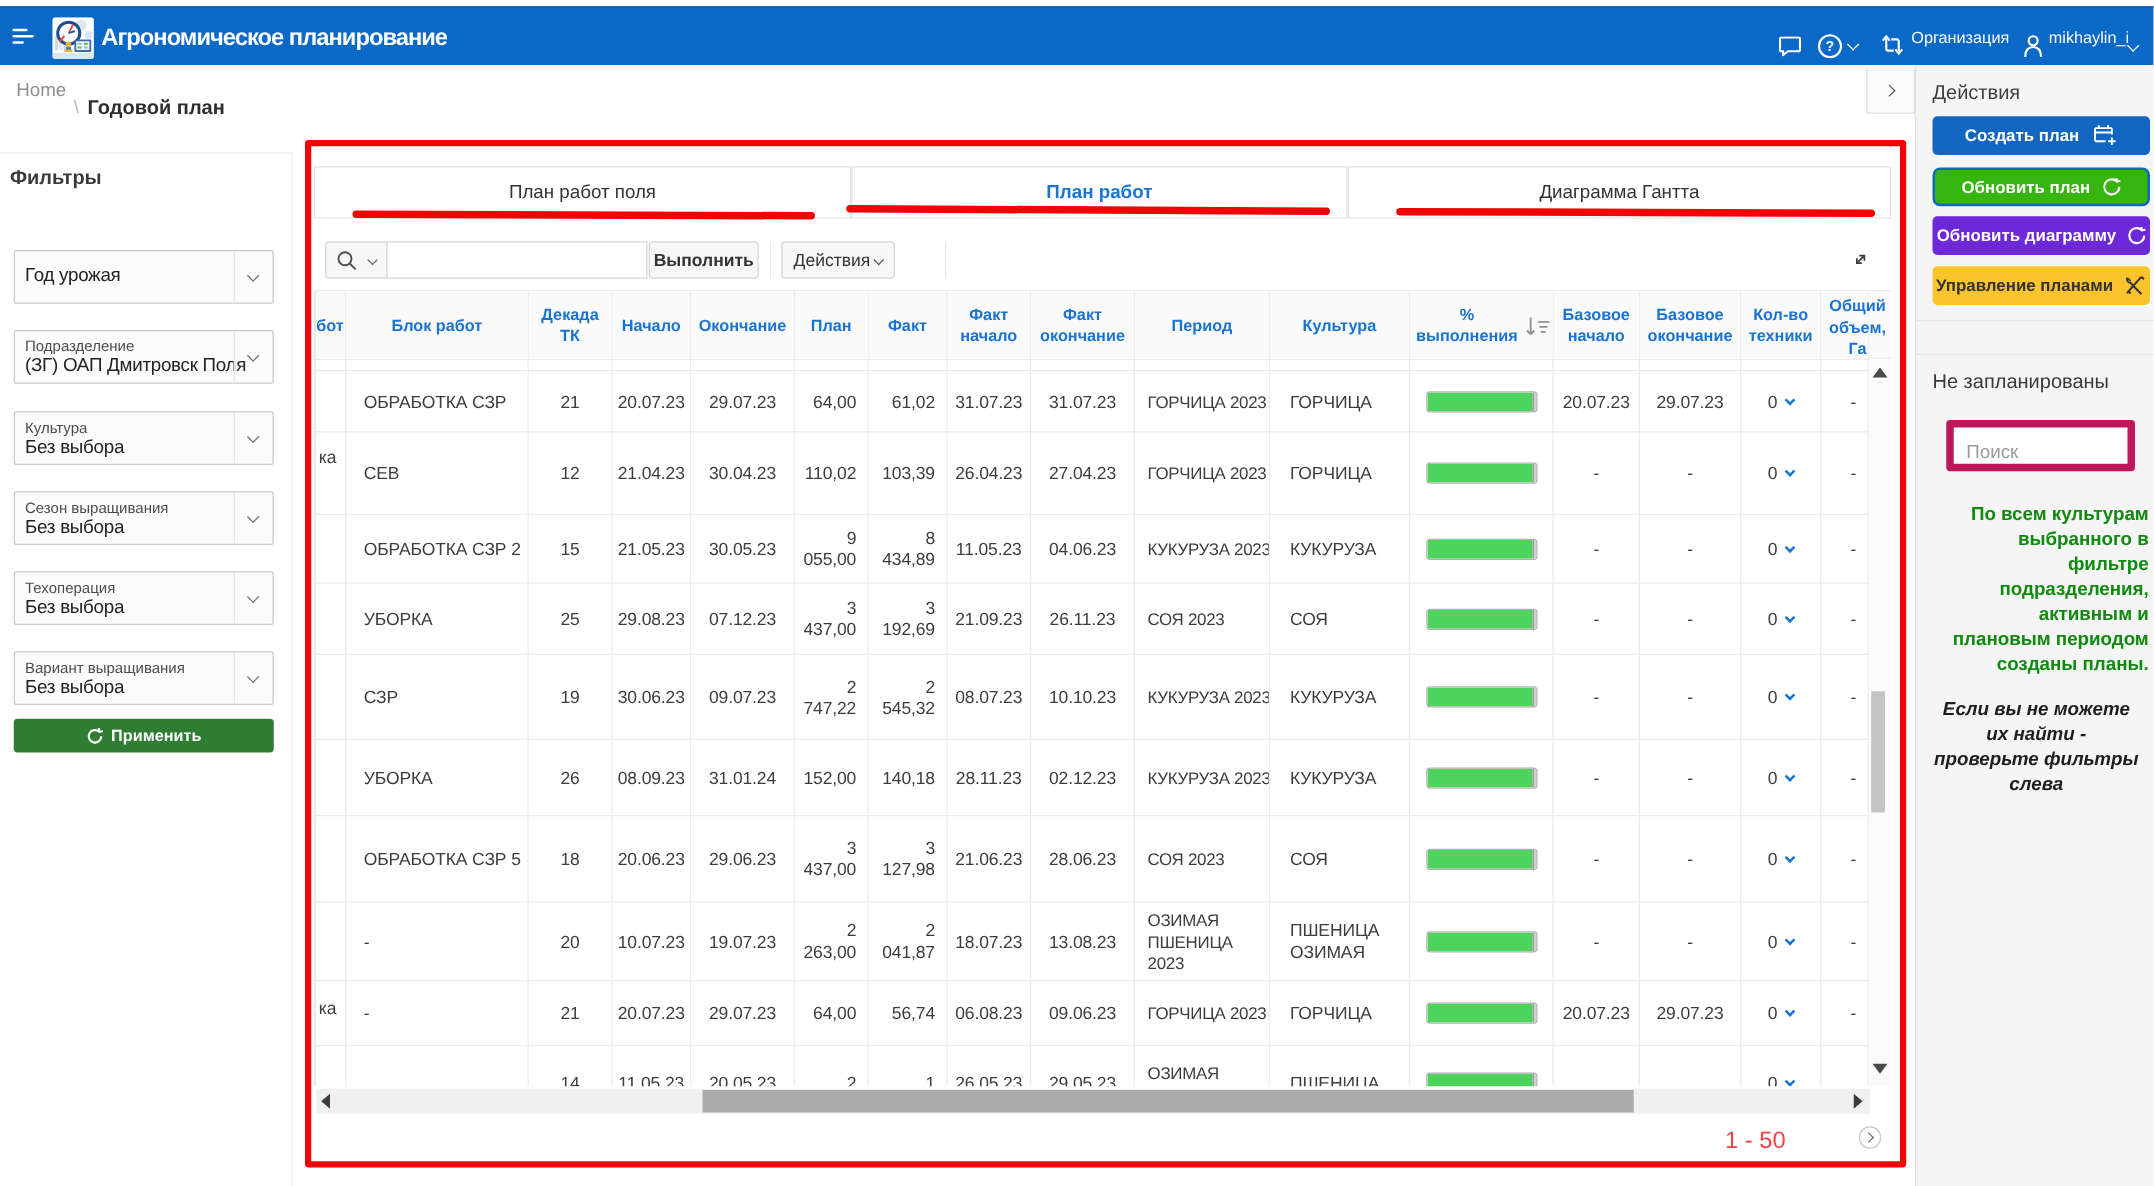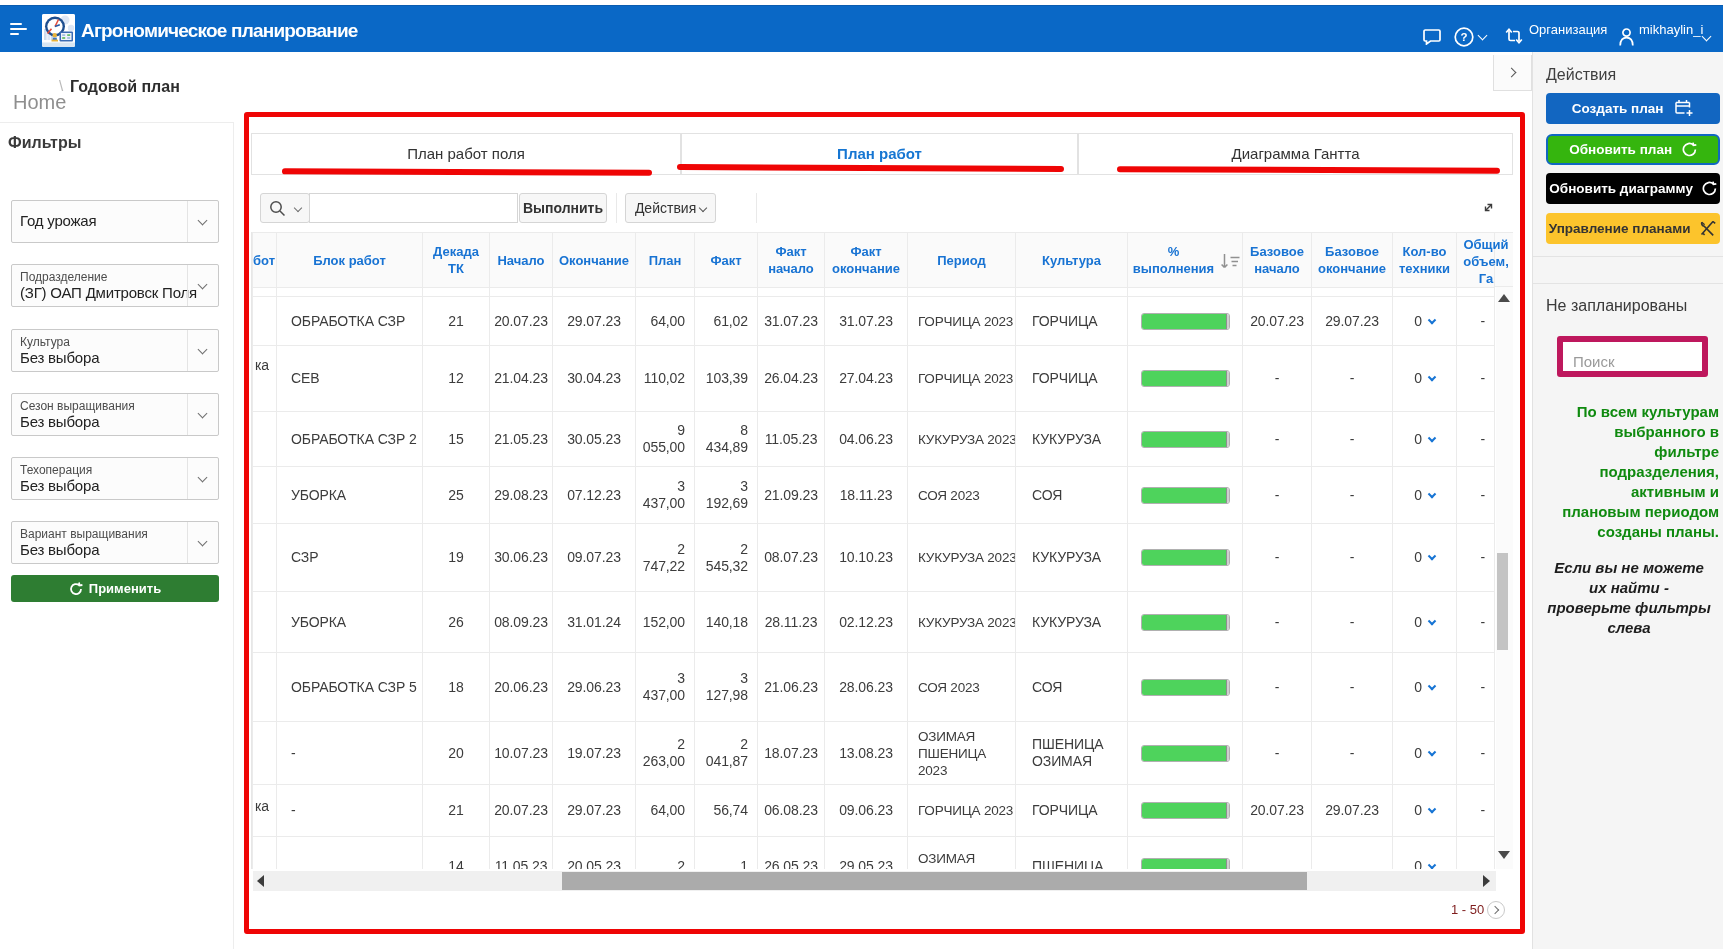--- a/index.html
+++ b/index.html
@@ -7,21 +7,21 @@
 #app{position:relative;width:1723px;height:949px;overflow:hidden;background:#fff}
 
 .topbar{position:absolute;left:0;top:5px;width:1723px;height:47px;background:#0a68c6;border-top:1px solid #0a5cb0}
 .burger i{display:block;height:2.4px;background:#fff;border-radius:1px;margin-bottom:2.6px}
 .logo{position:absolute;left:42px;top:8px;width:33px;height:33px;background:#fff;border-radius:2px;overflow:hidden}
 .apptitle{position:absolute;left:81px;top:14px;color:#fff;font-size:19px;font-weight:bold;letter-spacing:-0.8px}
 .tb-ico{position:absolute;top:0}
 .tb-txt{position:absolute;color:#fff;font-size:13px;top:16px}
 .chev{display:inline-block;width:7px;height:7px;border-right:1.8px solid #fff;border-bottom:1.8px solid #fff;transform:rotate(45deg)}
 
-.crumb-home{position:absolute;left:13px;top:91px;font-size:20px;color:#8f8f8f}
+.crumb-home{position:absolute;left:13px;top:64px;font-size:15px;color:#8f8f8f}
 .crumb-sep{position:absolute;left:57px;top:77px;font-size:15px;color:#b9b9b9}
 .crumb-cur{position:absolute;left:70px;top:78px;font-size:16px;font-weight:bold;color:#2d2d2d}
 
 .lside{position:absolute;left:0;top:122px;width:234px;height:827px;background:#fff;border-top:1px solid #ededed;border-right:1px solid #ededed}
 .fil-title{position:absolute;left:8px;top:11px;font-size:16px;font-weight:bold;color:#3a3a3a}
 .dd{position:absolute;left:11px;width:208px;height:43px;background:#fcfcfc;border:1px solid #c9c9c9;border-radius:2px}
 .dd .lab{position:absolute;left:8px;top:5px;font-size:12px;color:#4c4c4c}
 .dd .val{position:absolute;left:8px;font-size:15px;color:#222;white-space:nowrap;letter-spacing:-0.2px}
 .dd .zone{position:absolute;right:0;top:0;width:31px;height:100%;border-left:1px solid #e4e4e4}
 .dd .zone .chev{position:absolute;right:12px;top:16px;border-color:#6f6f6f;width:7px;height:7px;border-width:1.6px}
@@ -56,21 +56,21 @@
 td.r{text-align:right;padding-right:9px}
 .bar{width:89px;height:17px;border:1px solid #b0b0b0;border-radius:3px;margin:0 auto;overflow:hidden;display:flex}
 .bar .g{width:84px;background:#4ed35c}
 .bar .e{flex:1;background:#cfcfcf;border-left:1px solid #8f8f8f}
 .bluechev{display:inline-block;width:6px;height:6px;border-right:2px solid #1674d4;border-bottom:2px solid #1674d4;transform:rotate(45deg) translate(-2px,-2px);margin-left:7px}
 
 .hscroll{position:absolute;left:253px;top:871px;width:1243px;height:20px;background:#f0f0f0}
 .hthumb{position:absolute;left:562px;top:872px;width:745px;height:18px;background:#ababab}
 .vscroll{position:absolute;left:1496px;top:232px;width:17px;height:637px;background:#fbfbfb}
 .vthumb{position:absolute;left:1497px;top:553px;width:11px;height:97px;background:#c4c4c4}
-.pag{position:absolute;left:1451px;top:902px;font-size:13px;color:#7f1d1d}
+.pag{position:absolute;left:1380px;top:902px;font-size:19px;color:#ef4444}
 
 .red-rect{position:absolute;left:244px;top:112px;width:1281px;height:822px;border:5px solid #ef0505;border-radius:3px}
 .redline{position:absolute;height:6px;background:#ef0505;border-radius:3px}
 </style>
 </head>
 <body>
 <div id="app">
 
 <div class="topbar">
   <div class="burger" style="position:absolute;left:10px;top:17px;width:18px">
@@ -191,21 +191,21 @@
       <path d="M5 2 v3 M12.5 2 v3" stroke="#fff" stroke-width="1.5"></path>
       <path d="M15.5 12 v6 M12.5 15 h6" stroke="#fff" stroke-width="1.5"></path>
     </svg>
   </div>
   <div class="rbtn" style="top:82px;height:31px;line-height:27px;background:#35b50e;border:2px solid #1167c1;border-radius:6px">Обновить план
     <svg style="vertical-align:-3px;margin-left:6px" width="15" height="15" viewBox="0 0 15 15">
       <path d="M13.4 7.5 a6 6 0 1 1 -2-4.5" fill="none" stroke="#fff" stroke-width="1.7"></path>
       <path d="M11 0.6 L11.6 3.3 L14.3 2.8" fill="none" stroke="#fff" stroke-width="1.7"></path>
     </svg>
   </div>
-  <div class="rbtn" style="top:121px;height:31px;line-height:31px;background:#000000">Обновить диаграмму
+  <div class="rbtn" style="top:121px;height:31px;line-height:31px;background:#6d28d9">Обновить диаграмму
     <svg style="vertical-align:-3px;margin-left:5px" width="15" height="15" viewBox="0 0 15 15">
       <path d="M13.4 7.5 a6 6 0 1 1 -2-4.5" fill="none" stroke="#fff" stroke-width="1.7"></path>
       <path d="M11 0.6 L11.6 3.3 L14.3 2.8" fill="none" stroke="#fff" stroke-width="1.7"></path>
     </svg>
   </div>
   <div class="rbtn" style="top:161px;height:31px;line-height:31px;background:#fcc42c;color:#333">Управление планами
     <svg style="vertical-align:-4px;margin-left:5px" width="18" height="17" viewBox="0 0 18 17">
       <path d="M2.5 14.5 L14 1.5 M14 1.5 l2.2 1.8 M3.6 13 l2 1.8" stroke="#333" stroke-width="1.6" fill="none"></path>
       <path d="M2.8 2.2 c-0.6 1.8 0.4 3.6 2.4 4 l9 9.2" stroke="#333" stroke-width="1.6" fill="none"></path>
       <path d="M2.8 2.2 l2.8 2.6" stroke="#333" stroke-width="1.2" fill="none"></path>
@@ -385,21 +385,21 @@
           </tr>
 <tr style="height:57px">
             <td></td>
             <td class="l">УБОРКА</td>
             <td>25</td>
             <td>29.08.23</td>
             <td>07.12.23</td>
             <td class="r">3<br>437,00</td>
             <td class="r">3<br>192,69</td>
             <td>21.09.23</td>
-            <td>18.11.23</td>
+            <td>26.11.23</td>
             <td class="per">СОЯ 2023</td>
             <td class="l" style="padding-left:16px">СОЯ</td>
             <td>
               <div class="bar">
                 <div class="g"></div>
                 <div class="e"></div>
               </div>
             </td>
             <td>-</td>
             <td>-</td>

